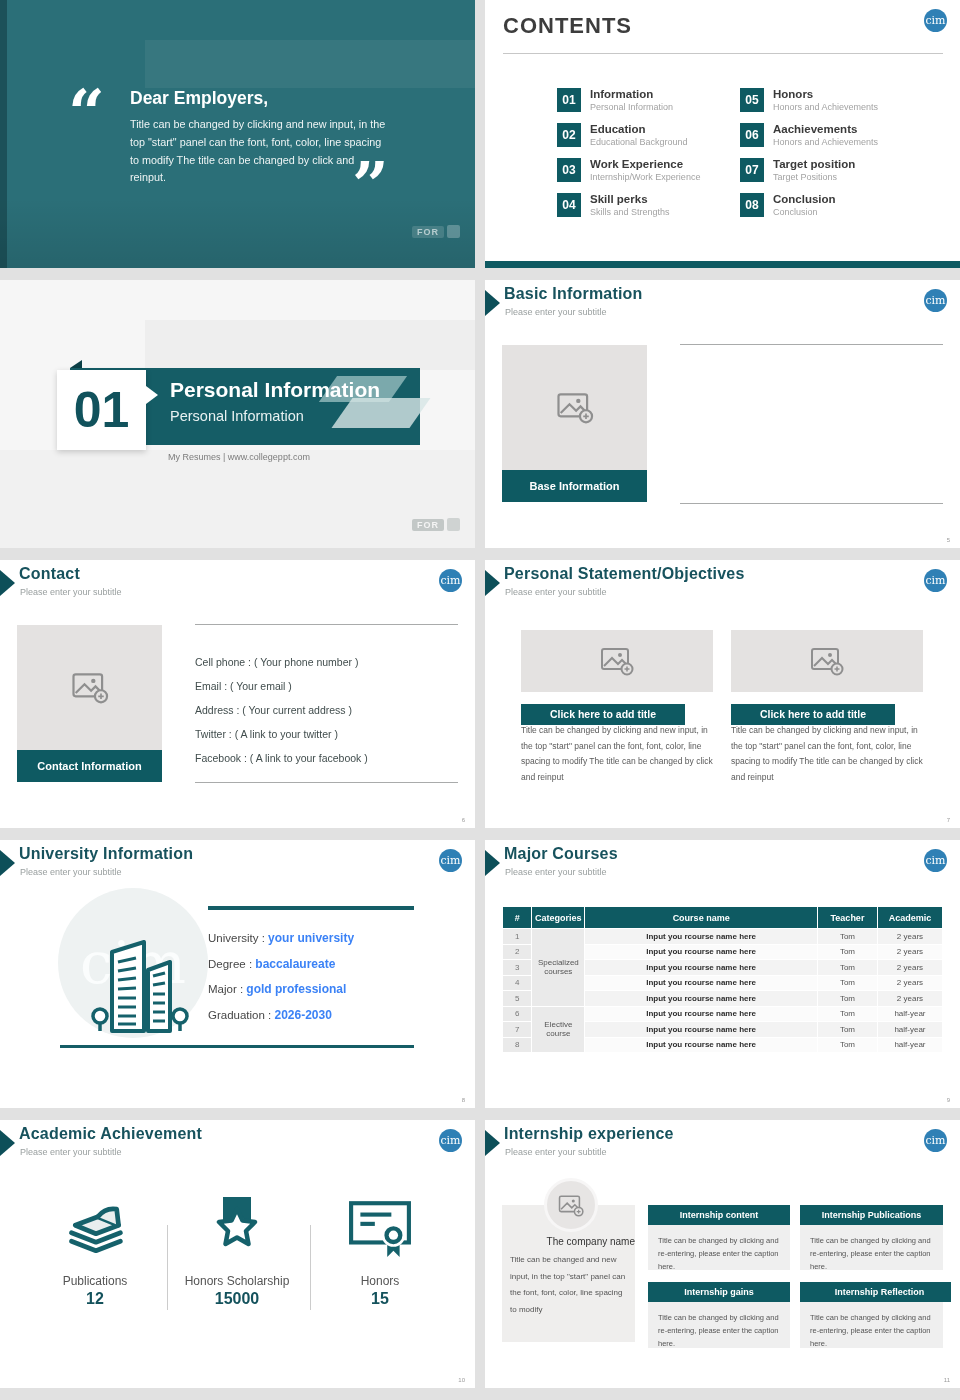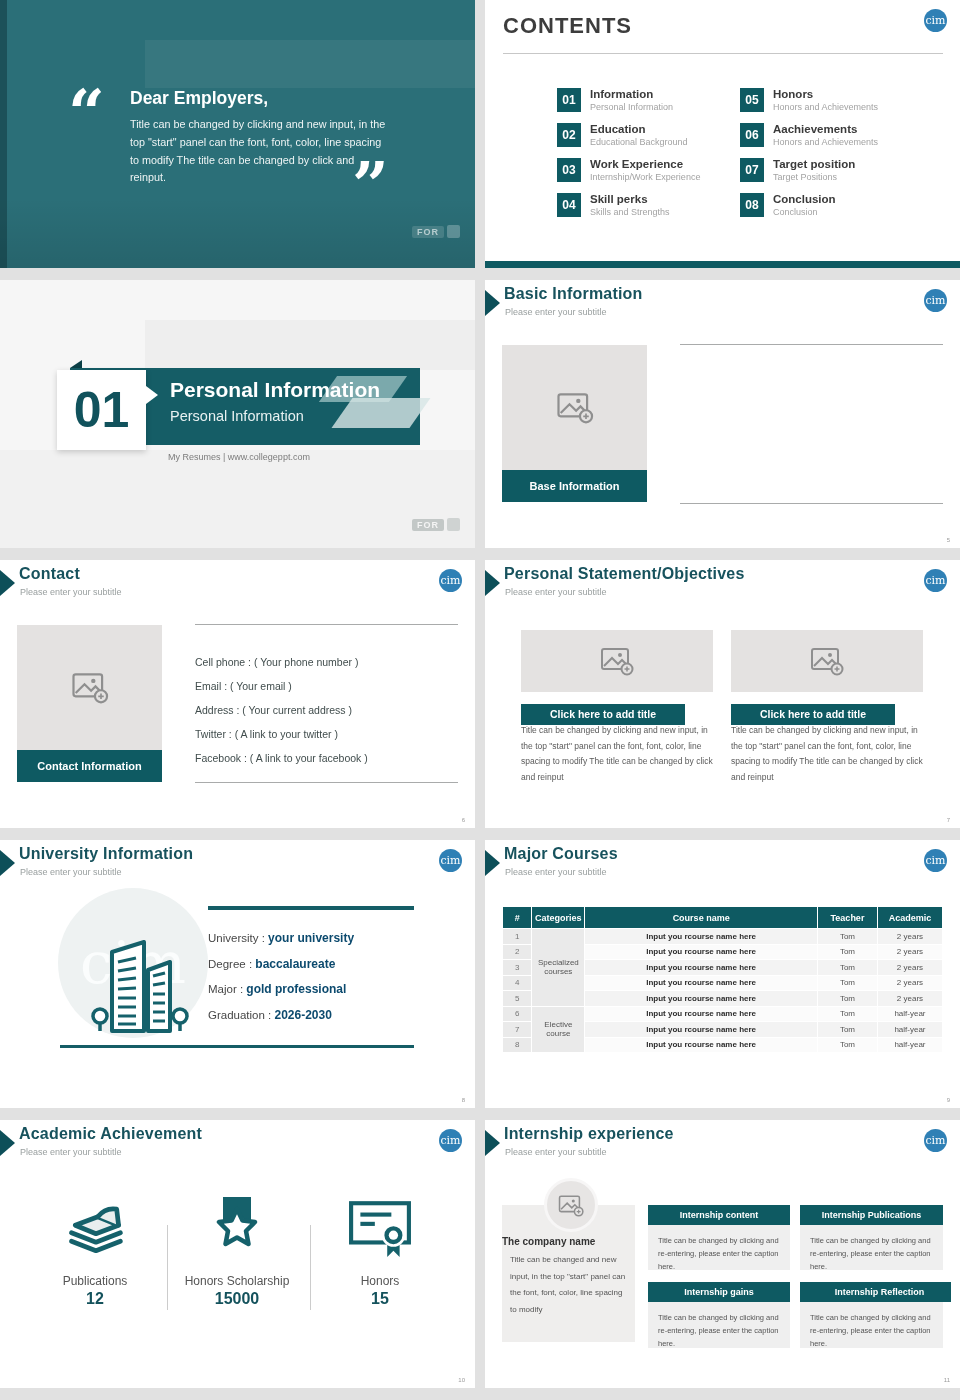--- a/index.html
+++ b/index.html
@@ -74,21 +74,21 @@
   .stm-body{position:absolute;top:163px;width:194px;font-size:8.5px;line-height:15.5px;color:#5a5a5a;}
 
   
   .uni-wm{position:absolute;left:58px;top:48px;width:150px;height:150px;border-radius:50%;background:#eef2f2;
     display:flex;align-items:center;justify-content:center;font-family:"DejaVu Serif",serif;font-size:58px;color:#fbfdfd;}
   .uni-icon{position:absolute;left:80px;top:88px;}
   .uni-ground{position:absolute;left:60px;top:205px;width:354px;height:3px;background:#155d66;}
   .uni-topbar{position:absolute;left:208px;top:66px;width:206px;height:4px;background:#155d66;}
   .uni-fields{position:absolute;left:208px;top:86px;font-size:11.5px;color:#474747;}
   .uni-fields div{line-height:25.5px;}
-  .uni-fields b{font-size:12px;color:#0c4a6e;}
+  .uni-fields b{font-size:12px;color:#3b82f6;}
 
   
   table.courses{position:absolute;left:17px;top:66px;width:441px;border-collapse:separate;border-spacing:1.5px;table-layout:fixed;}
   table.courses th{background:#0e5a62;color:#fff;font-size:9px;font-weight:bold;height:21px;padding:0;}
   table.courses td{height:14.5px;padding:0;font-size:8px;text-align:center;}
   td.cnum{background:#eaeaea;color:#777;}
   td.ccat{background:#eaeaea;color:#555;font-size:7.5px;line-height:9px;}
   td.ccourse{font-weight:bold;color:#2d2d2d;text-align:left;padding-left:12px;}
   td.cplain{color:#555;}
   tr.odd .sh{background:#f3f3f3;} tr.even .sh{background:#fbfbfb;}
@@ -96,21 +96,21 @@
   
   .stat{position:absolute;width:150px;text-align:center;}
   .stat .lab{font-size:12px;color:#555;margin-top:10px;}
   .stat .val{font-size:16px;font-weight:bold;color:#14525c;margin-top:2px;}
   .vdiv{position:absolute;width:1px;height:85px;top:105px;background:#cccccc;}
 
   
   .int-card{position:absolute;left:17px;top:85px;width:133px;height:137px;background:#efeeed;}
   .int-circle{position:absolute;left:59px;top:58px;width:48px;height:48px;border-radius:50%;background:#e7e5e4;
     border:3px solid #f7f6f6;display:flex;align-items:center;justify-content:center;}
-  .int-company{position:absolute;left:17px;top:116px;width:133px;text-align:left;font-size:10px;font-weight:bold;color:#333;}
+  .int-company{position:absolute;left:17px;top:116px;width:133px;text-align:right;font-size:10px;font-weight:normal;color:#333;}
   .int-cbody{position:absolute;left:25px;top:132px;width:117px;font-size:8px;line-height:16.5px;color:#555;}
   .int-block-h{position:absolute;height:20px;background:#0e5a62;color:#fff;font-size:9px;font-weight:bold;text-align:center;line-height:20px;}
   .int-block-b{position:absolute;background:#efefef;font-size:7.5px;line-height:13px;color:#555;padding:9px 10px;box-sizing:border-box;}
 </style>
 </head>
 <body>
 
 <div class="grid">
 
   <div class="slide cover">

